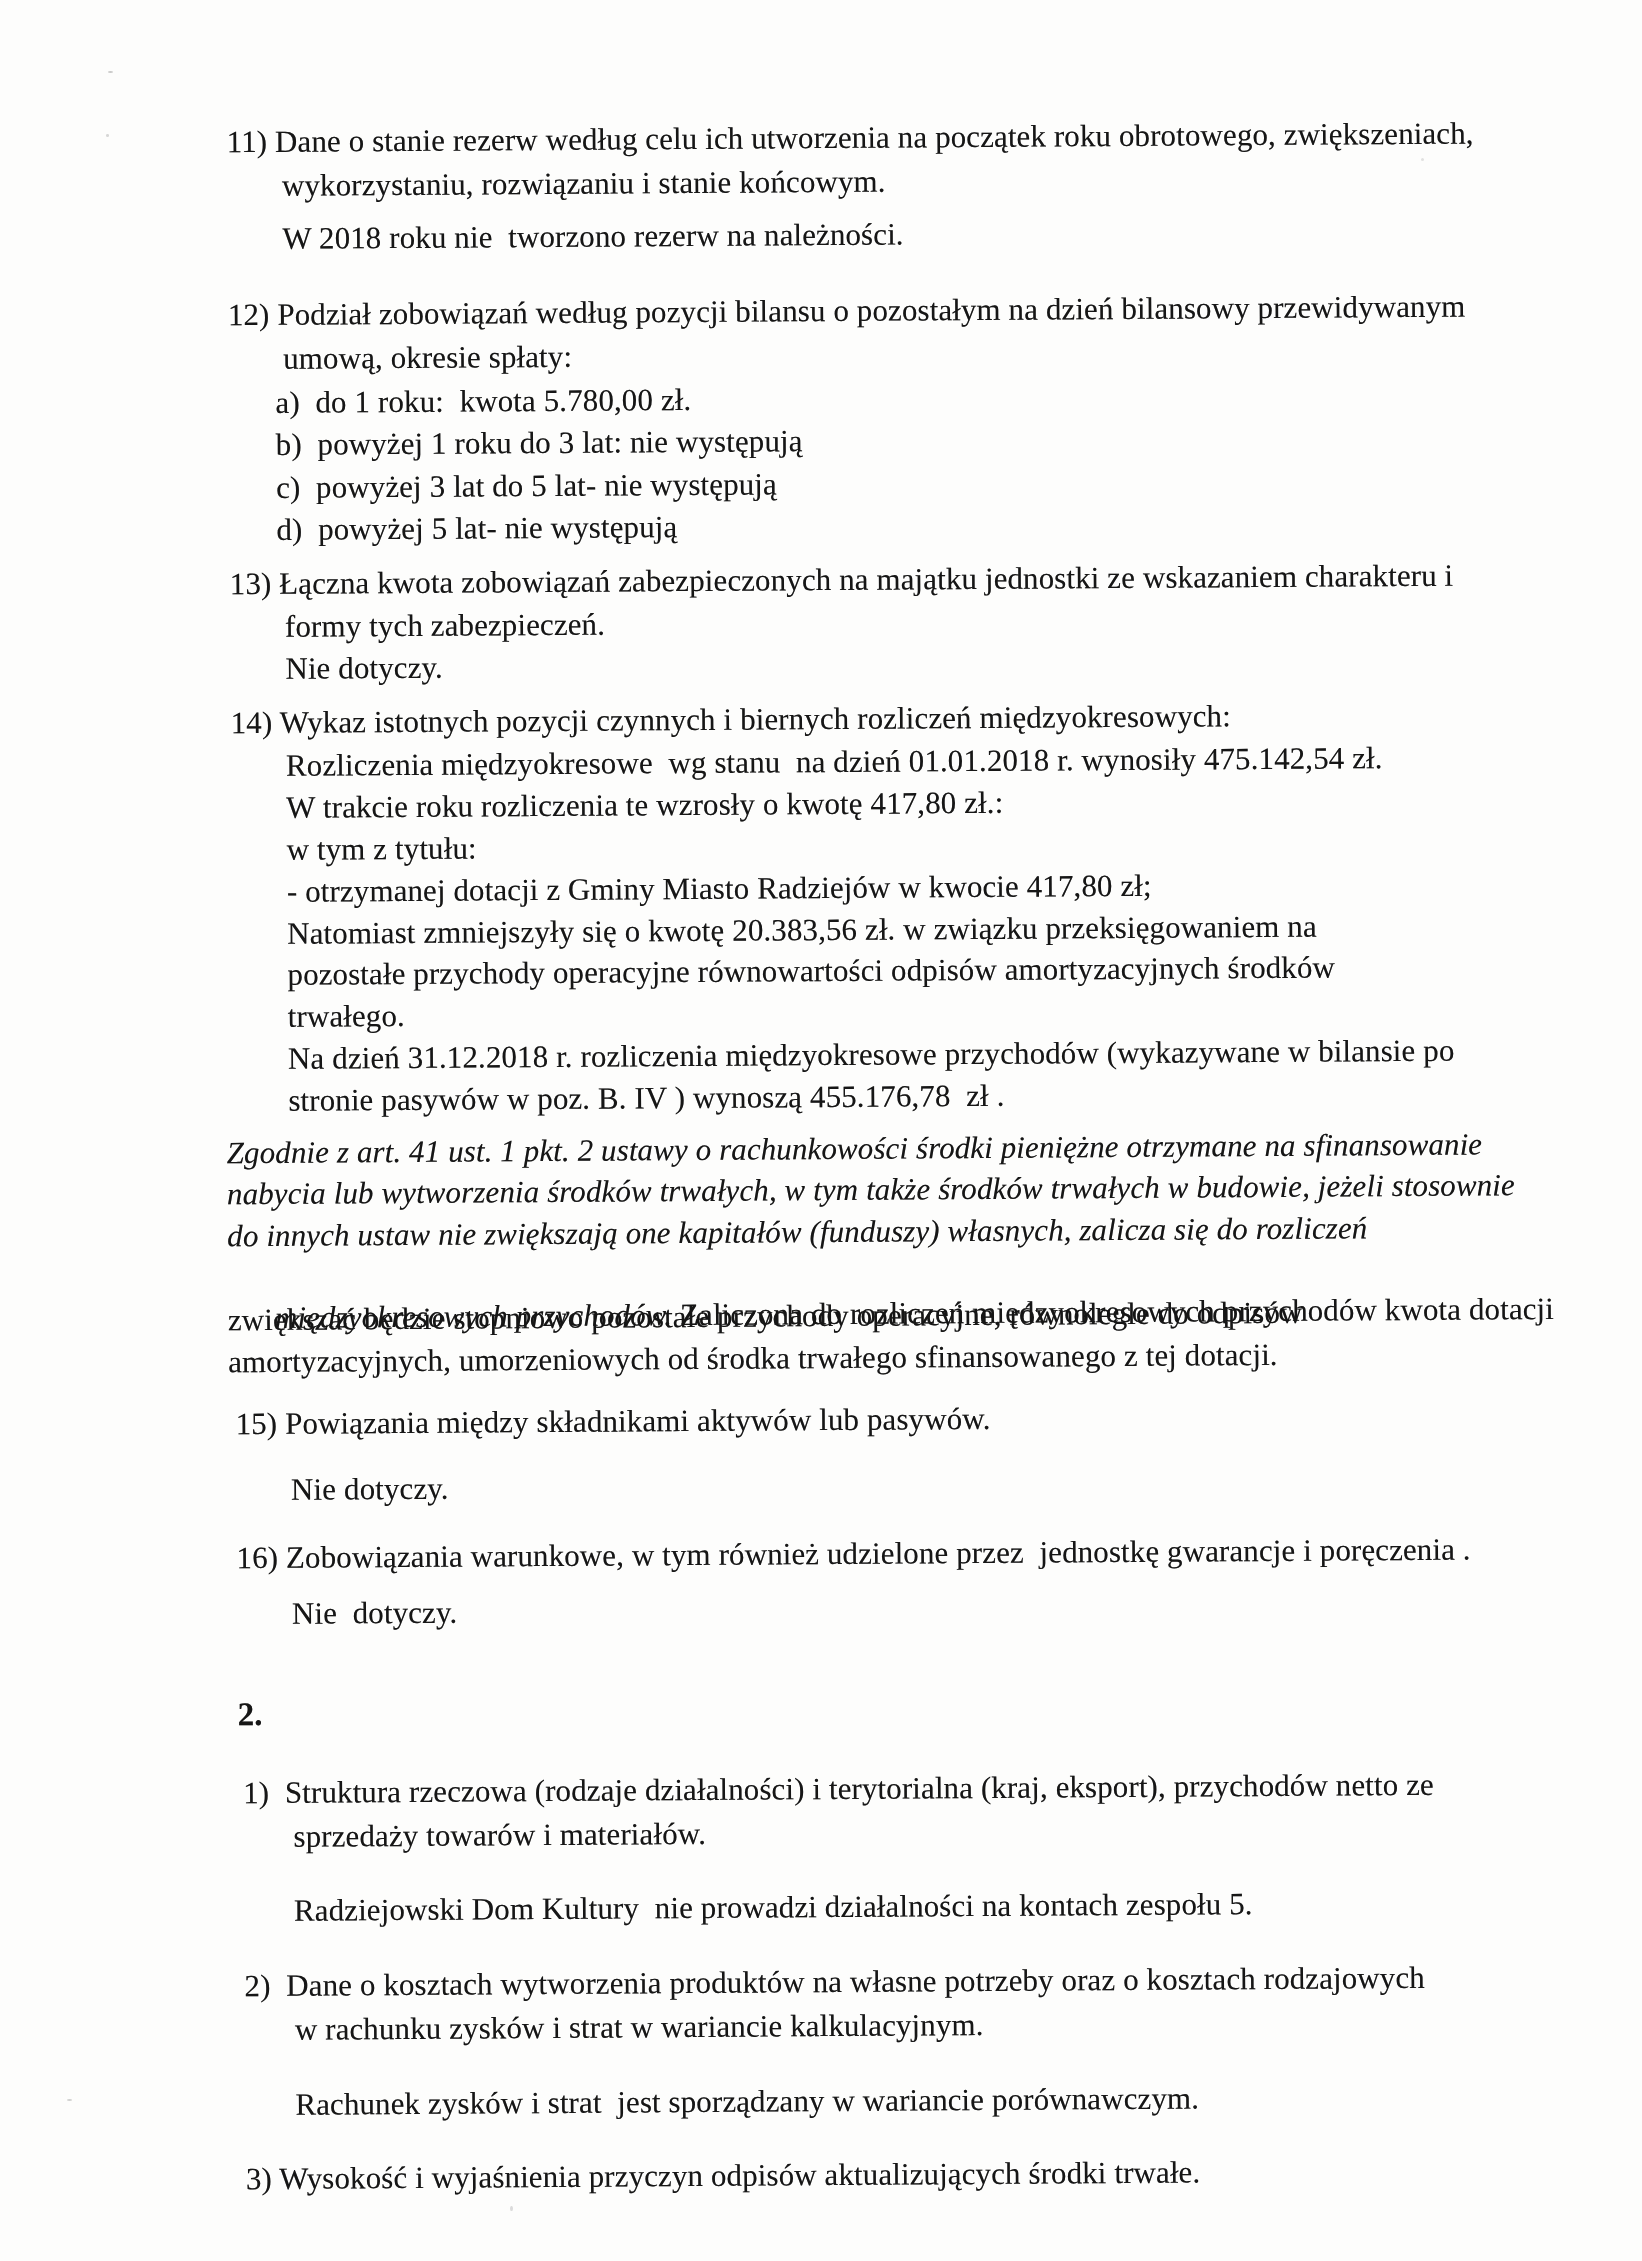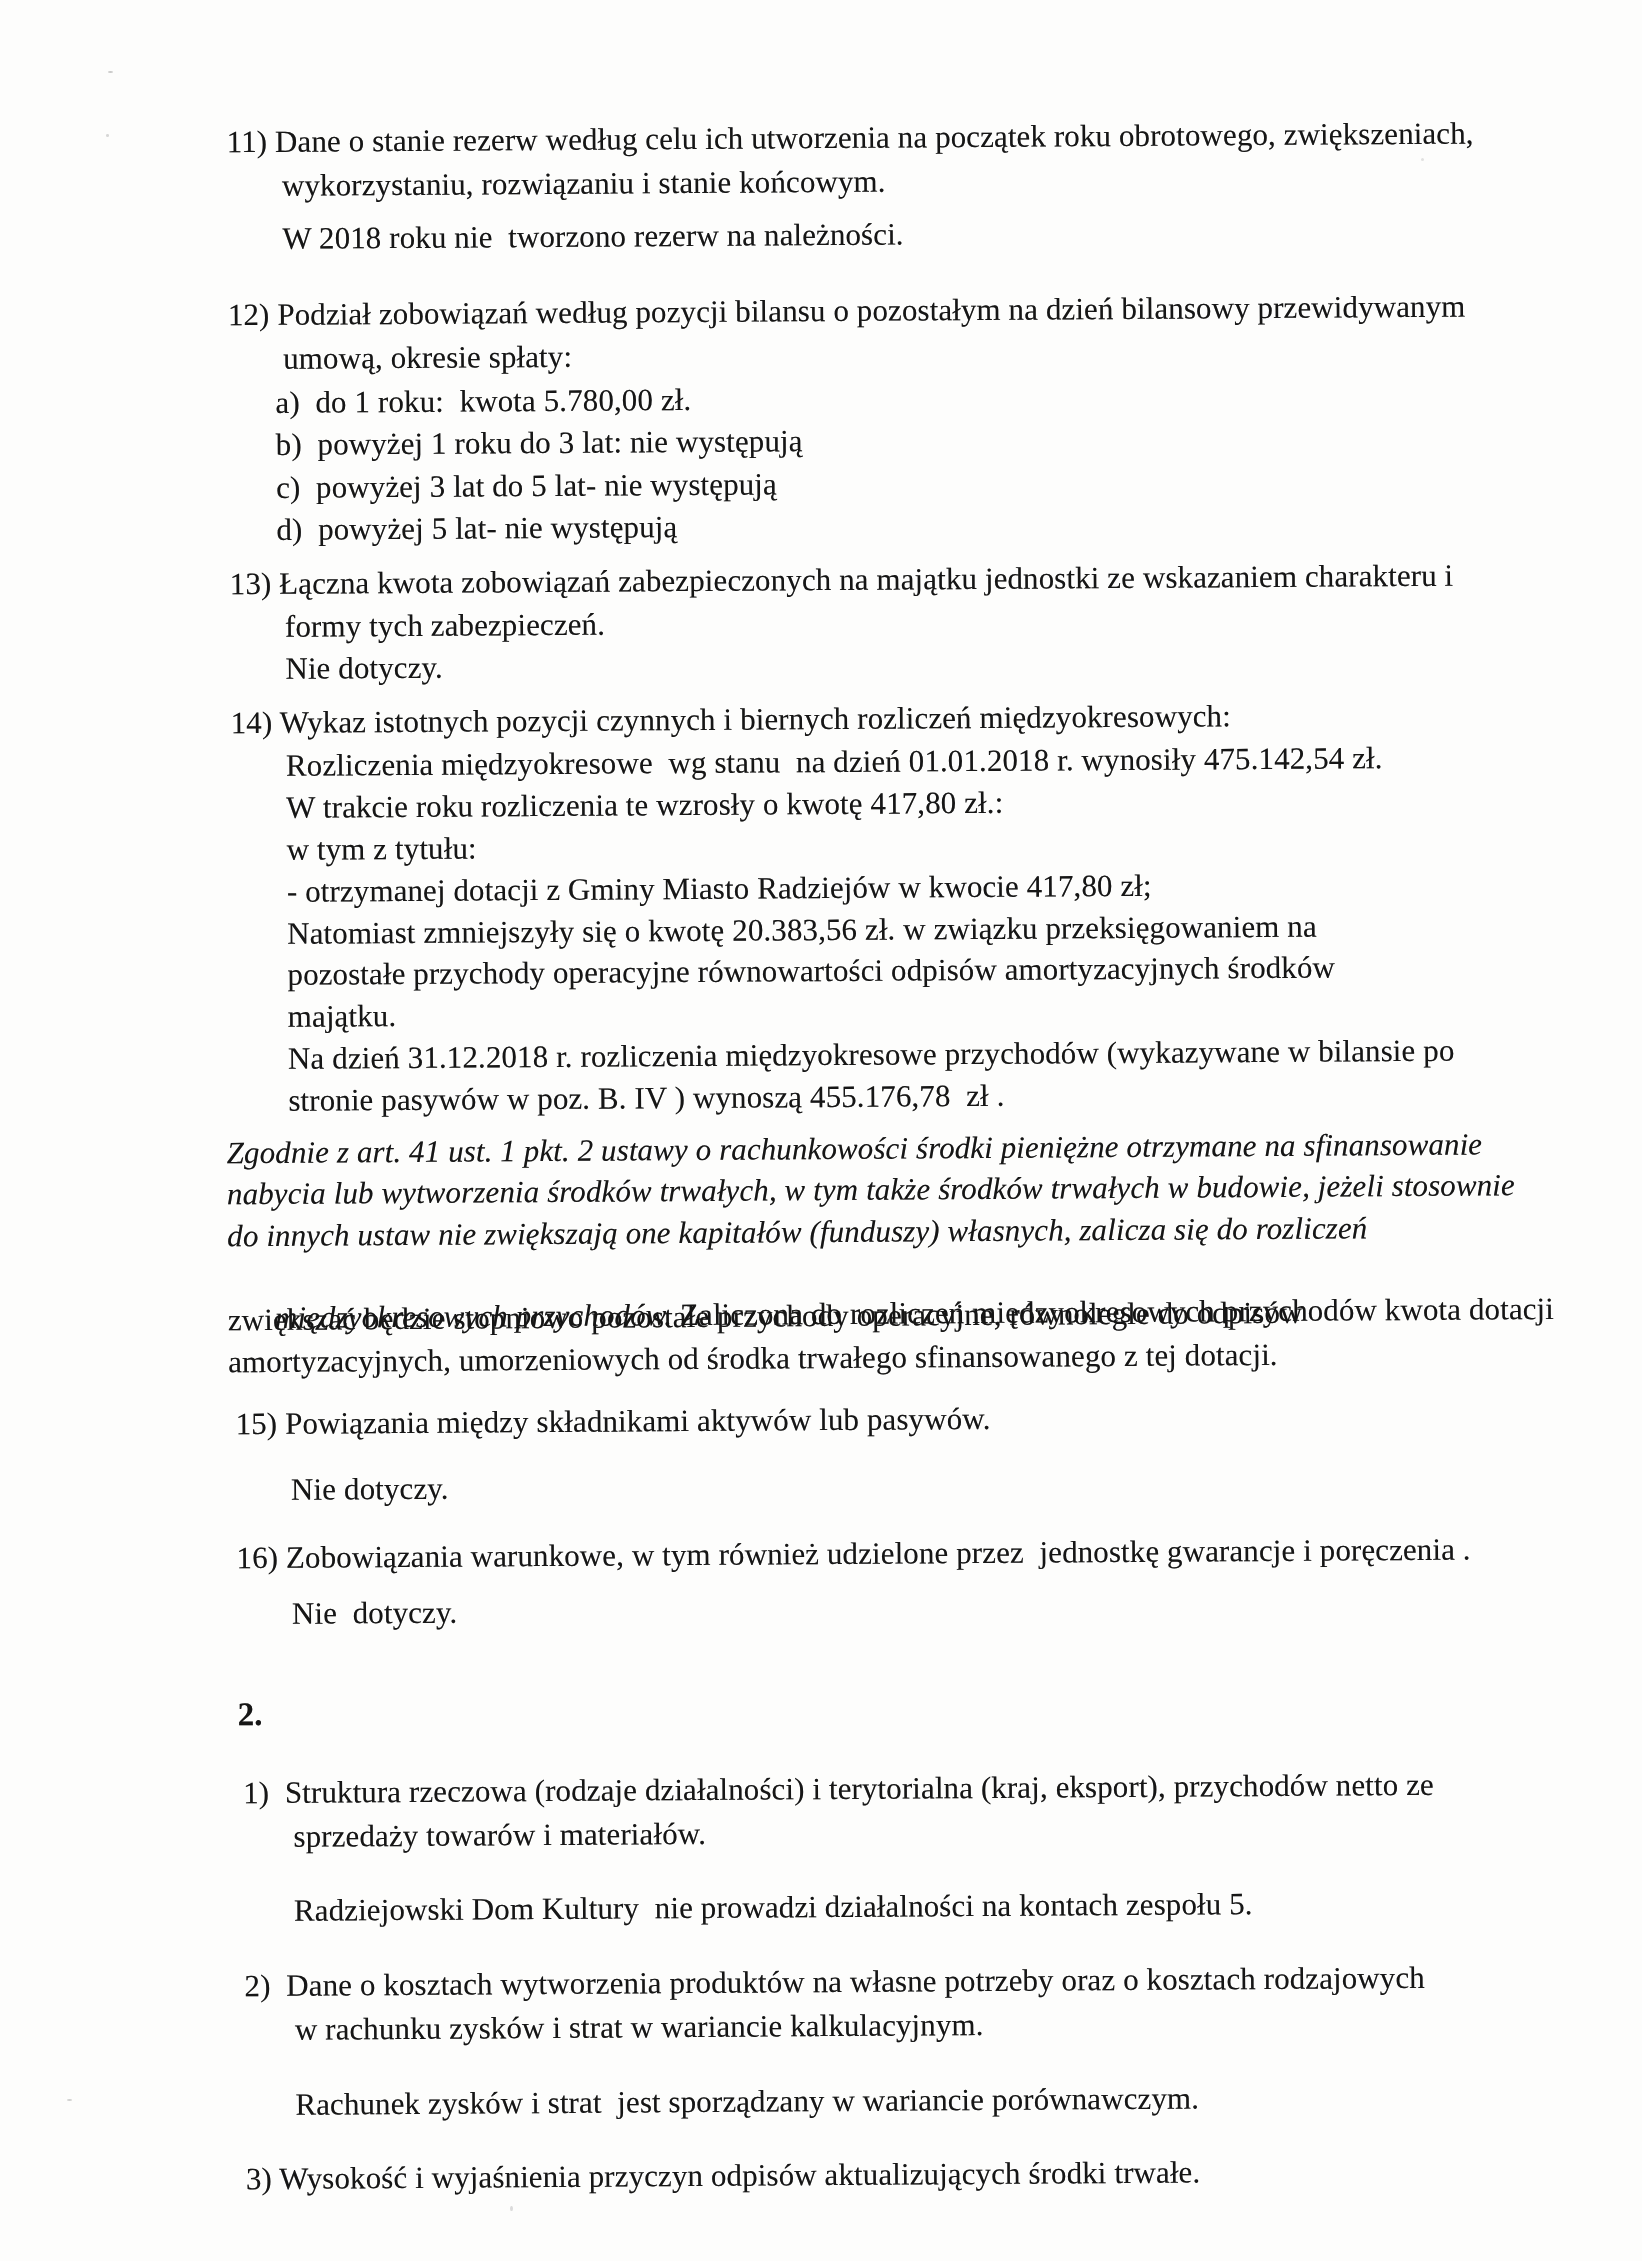--- a/index.html
+++ b/index.html
@@ -77,21 +77,21 @@
     <div class="line ind" id="i13b">formy tych zabezpieczeń.</div>
     <div class="line ind" id="i13n">Nie dotyczy.</div>
 
     <div class="line n" id="i14a">14) Wykaz istotnych pozycji czynnych i biernych rozliczeń międzyokresowych:</div>
     <div class="line ind" id="i14b">Rozliczenia międzyokresowe  wg stanu  na dzień 01.01.2018 r. wynosiły 475.142,54 zł.</div>
     <div class="line ind" id="i14c">W trakcie roku rozliczenia te wzrosły o kwotę 417,80 zł.:</div>
     <div class="line ind" id="i14d">w tym z tytułu:</div>
     <div class="line ind" id="i14e">- otrzymanej dotacji z Gminy Miasto Radziejów w kwocie 417,80 zł;</div>
     <div class="line ind" id="i14f">Natomiast zmniejszyły się o kwotę 20.383,56 zł. w związku przeksięgowaniem na</div>
     <div class="line ind" id="i14g">pozostałe przychody operacyjne równowartości odpisów amortyzacyjnych środków</div>
-    <div class="line ind" id="i14h">majątku.</div>
+    <div class="line ind" id="i14h">trwałego.</div>
     <div class="line ind" id="i14i">Na dzień 31.12.2018 r. rozliczenia międzyokresowe przychodów (wykazywane w bilansie po</div>
     <div class="line ind" id="i14j">stronie pasywów w poz. B. IV ) wynoszą 455.176,78  zł .</div>
 
     <div class="line legal" id="lg1">Zgodnie z art. 41 ust. 1 pkt. 2 ustawy o rachunkowości środki pieniężne otrzymane na sfinansowanie</div>
     <div class="line legal" id="lg2">nabycia lub wytworzenia środków trwałych, w tym także środków trwałych w budowie, jeżeli stosownie</div>
     <div class="line legal" id="lg3">do innych ustaw nie zwiększają one kapitałów (funduszy) własnych, zalicza się do rozliczeń</div>
     <div class="line legal" id="lg4">
       <span class="ital">międzyokresowych przychodów.</span><span class="roman"> Zaliczona do rozliczeń międzyokresowych przychodów kwota dotacji</span>
     </div>
     <div class="line legal roman" id="lg5">zwiększać będzie stopniowo pozostałe przychody operacyjne, równolegle do odpisów</div>

